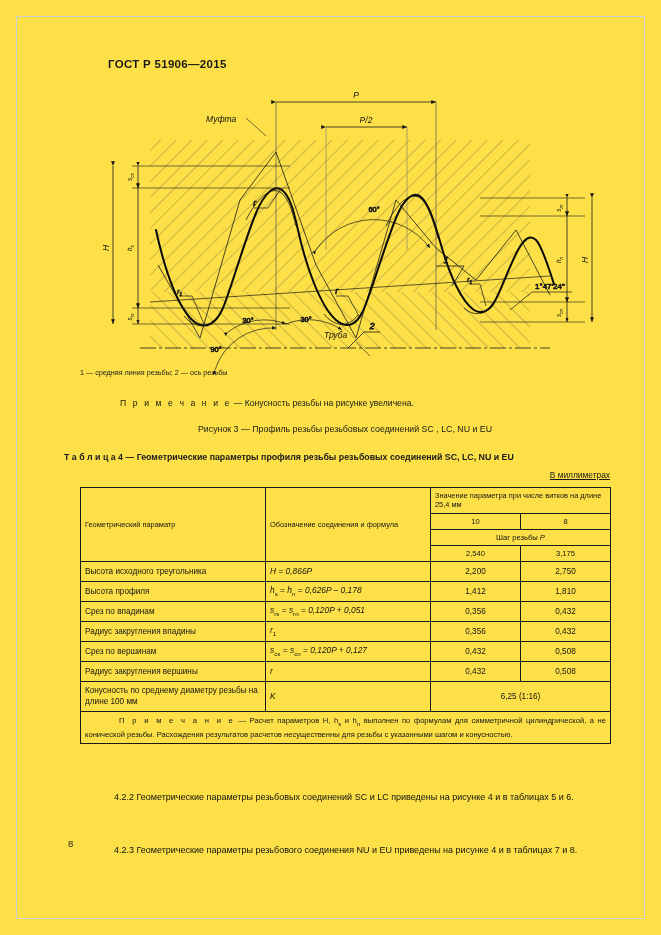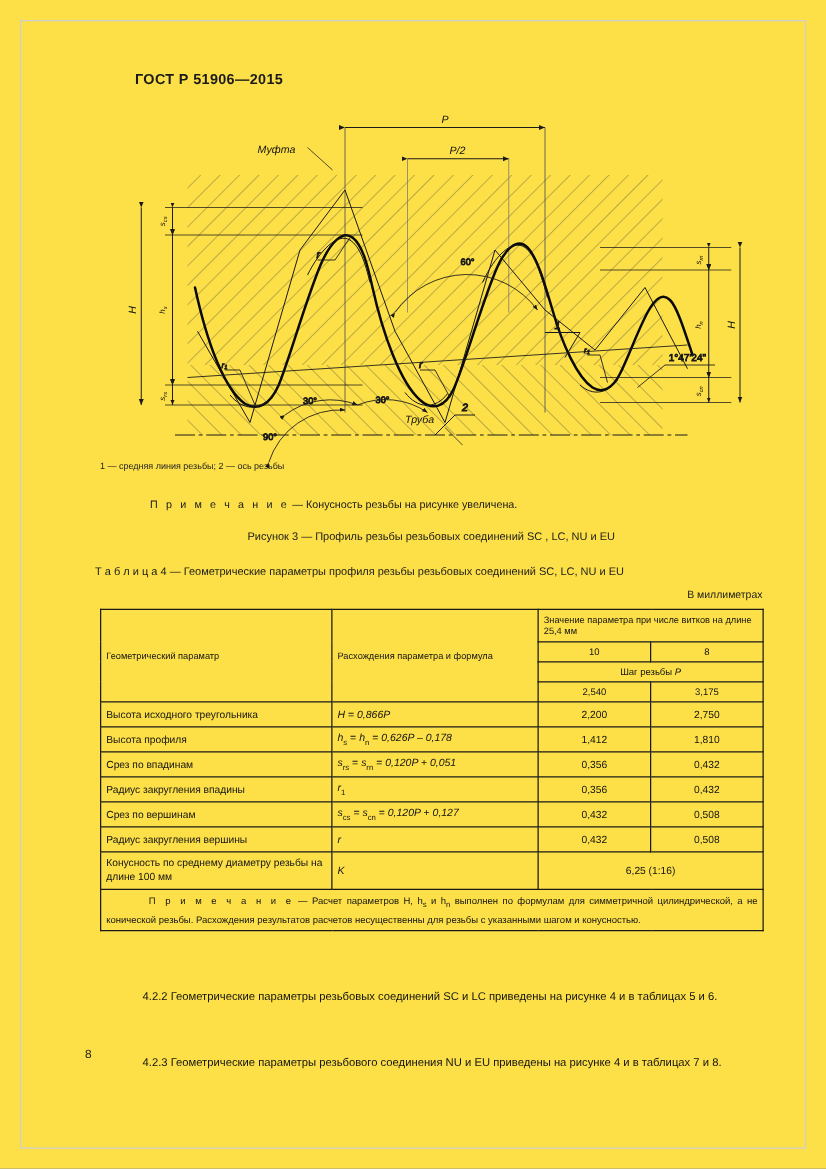--- a/index.html
+++ b/index.html
@@ -33,26 +33,26 @@
     position:absolute;left:80px;top:398px;width:530px;
     font-size:8.6px;color:#1a1a1a;text-indent:40px;
   }
   .sp{letter-spacing:2.1px;}
   .fig-caption{
     position:absolute;left:80px;top:424px;width:530px;
     text-align:center;font-size:8.8px;color:#1a1a1a;
   }
 
   .table-title{
-    position:absolute;left:76px;top:452px;width:530px;
-    font-size:8.8px;color:#1a1a1a;
+    position:absolute;left:64px;top:452px;width:530px;
+    font-size:8.8px;color:#1a1a1a;font-weight:bold;
   }
   .units{
     position:absolute;left:80px;top:470px;width:530px;
-    text-align:right;font-size:8.4px;color:#1a1a1a;
+    text-align:right;font-size:8.4px;color:#1a1a1a;text-decoration:underline;
   }
 
   
   table.params{
     position:absolute;left:80px;top:487px;
     width:530px;border-collapse:collapse;
     font-size:8.2px;color:#141414;
     table-layout:fixed;
   }
   table.params td,table.params th{
@@ -316,21 +316,21 @@
   <table class="params">
     <colgroup>
       <col class="c-name">
         <col class="c-formula">
         <col class="c-val">
         <col class="c-val">
     </colgroup>
     <thead>
       <tr>
         <td class="hdr" rowspan="4">Геометрический параматр</td>
-        <td class="hdr" rowspan="4">Расхождения параметра и формула</td>
+        <td class="hdr" rowspan="4">Обозначение соединения и формула</td>
         <td class="hdr" colspan="2">Значение параметра при числе витков на длине 25,4 мм</td>
       </tr>
       <tr>
         <td class="hdr-big">10</td>
         <td class="hdr-big">8</td>
       </tr>
       <tr>
         <td class="hdr-big" colspan="2"><span style="font-style:normal">Шаг резьбы </span><i>P</i></td>
       </tr>
       <tr>

